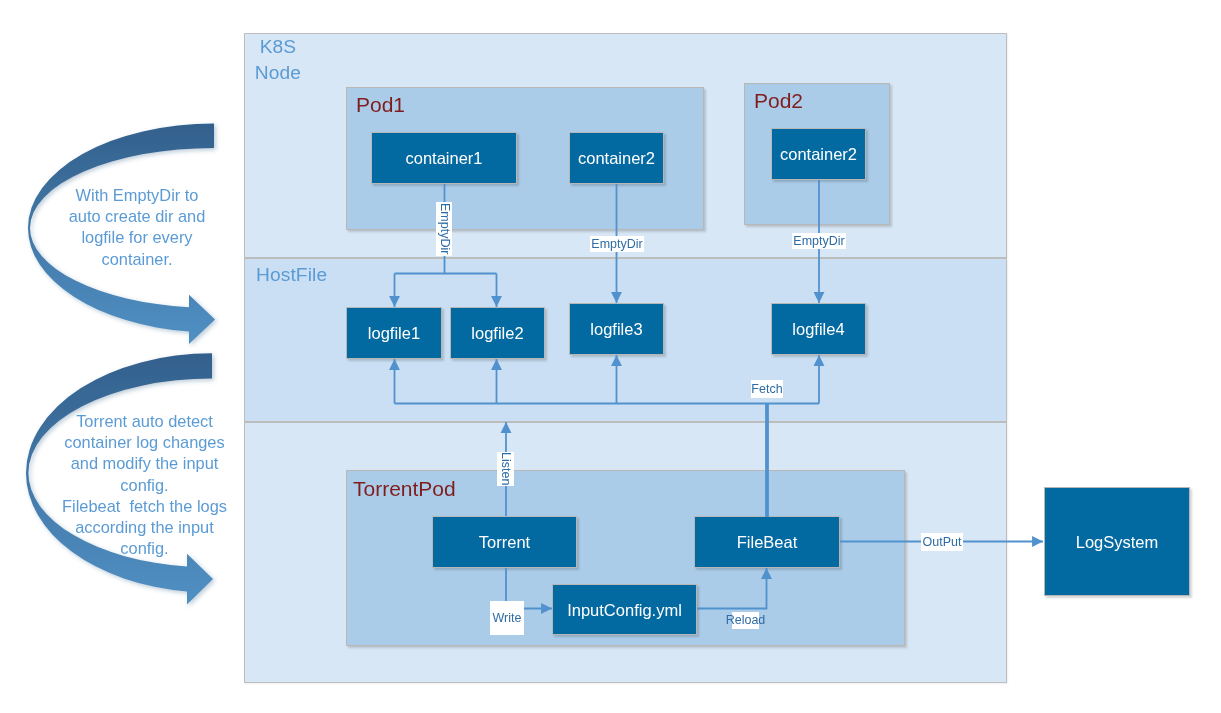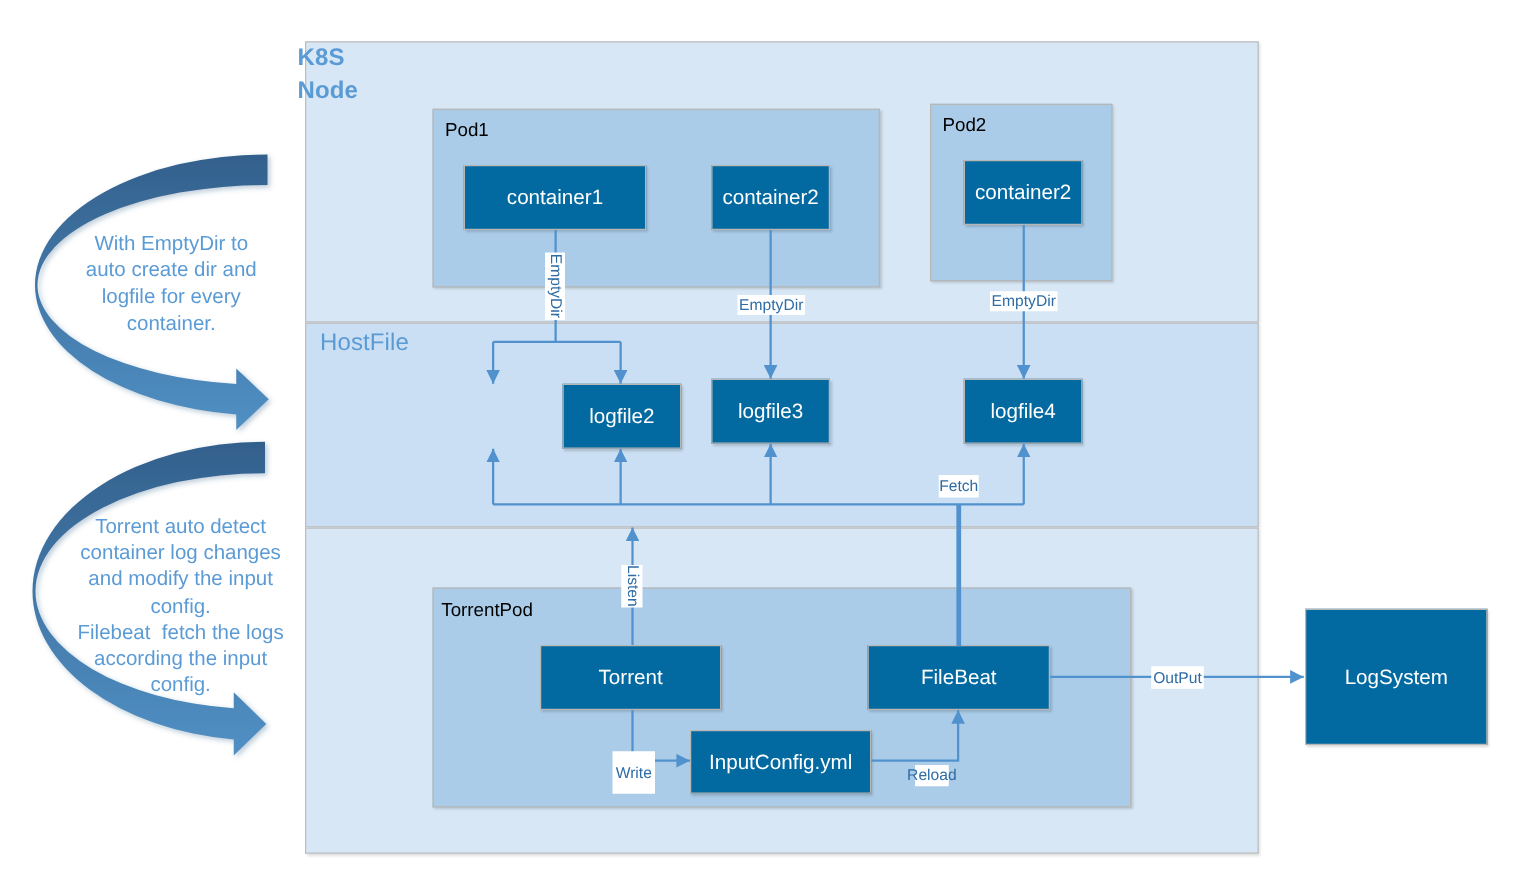--- a/index.html
+++ b/index.html
@@ -12,21 +12,21 @@
 
   
   .sect{position:absolute;box-sizing:border-box;border:1px solid #BDBDBD;
         box-shadow:1.4px 1.4px 2.2px rgba(0,0,0,.13);}
   .sect-title{position:absolute;color:#5B9BD5;font-size:19.2px;line-height:25.7px;
               white-space:pre;letter-spacing:.1px;}
 
   
   .pod{position:absolute;box-sizing:border-box;background:#ABCCE8;
        border:1px solid #B7B7B5;box-shadow:1.5px 1.5px 2px rgba(0,0,0,.16);}
-  .pod-title{position:absolute;color:#000000;font-size:15px;line-height:23px;white-space:pre;}
+  .pod-title{position:absolute;color:#7f1d1d;font-size:21px;line-height:23px;white-space:pre;}
 
   
   .boxb{position:absolute;box-sizing:border-box;background:#0369a1;
         border:1px solid #B7B7B5;box-shadow:1.5px 1.5px 2px rgba(0,0,0,.16);
         display:flex;align-items:center;justify-content:center;
         color:#ffffff;font-size:16.5px;line-height:18px;white-space:nowrap;}
 
   
   .lbl{position:absolute;background:#ffffff;color:#2E6CA5;font-size:12.5px;
        line-height:15px;white-space:nowrap;text-align:center;
@@ -42,34 +42,35 @@
 </style>
 </head>
 <body>
 
 <div id="stage">
 
   <div class="sect" style="left:244px;top:33px;width:763px;height:225px;background:#D8E7F5;"></div>
   <div class="sect" style="left:244px;top:258px;width:763px;height:164px;background:#CADFF3;"></div>
   <div class="sect" style="left:244px;top:422px;width:763px;height:261px;background:#D8E7F5;"></div>
 
-  <div class="sect-title" style="left:238px;top:34px;width:80px;font-weight:bold;">K8S
+  <div class="sect-title" style="left:238px;top:34px;width:80px;text-align:center;">K8S
 Node</div>
   <div class="sect-title" style="left:256px;top:262px;">HostFile</div>
 
   <div class="pod" style="left:346px;top:87px;width:358px;height:143px;"></div>
   <div class="pod-title" style="left:356px;top:93px;">Pod1</div>
 
   <div class="pod" style="left:744px;top:83px;width:146px;height:142px;"></div>
   <div class="pod-title" style="left:754px;top:89px;">Pod2</div>
 
   <div class="boxb" style="left:371px;top:132px;width:146px;height:52px;">container1</div>
   <div class="boxb" style="left:569px;top:132px;width:95px;height:52px;">container2</div>
   <div class="boxb" style="left:771px;top:128px;width:95px;height:52px;">container2</div>
 
+  <div class="boxb" style="left:346px;top:307px;width:96px;height:52px;">logfile1</div>
   <div class="boxb" style="left:450px;top:307px;width:95px;height:52px;">logfile2</div>
   <div class="boxb" style="left:569px;top:303px;width:95px;height:52px;">logfile3</div>
   <div class="boxb" style="left:771px;top:303px;width:95px;height:52px;">logfile4</div>
 
   <div class="pod" style="left:346px;top:470px;width:559px;height:176px;"></div>
   <div class="pod-title" style="left:353px;top:477px;">TorrentPod</div>
 
   <div class="boxb" style="left:432px;top:516px;width:145px;height:52px;">Torrent</div>
   <div class="boxb" style="left:694px;top:516px;width:146px;height:52px;">FileBeat</div>
   <div class="boxb" style="left:552px;top:584px;width:145px;height:51px;">InputConfig.yml</div>

